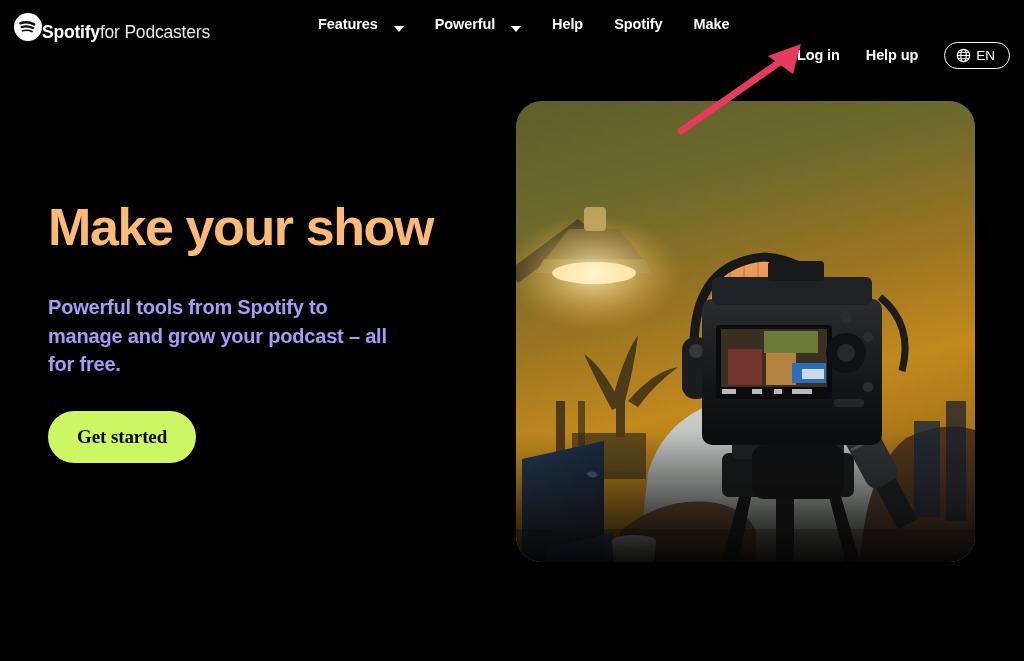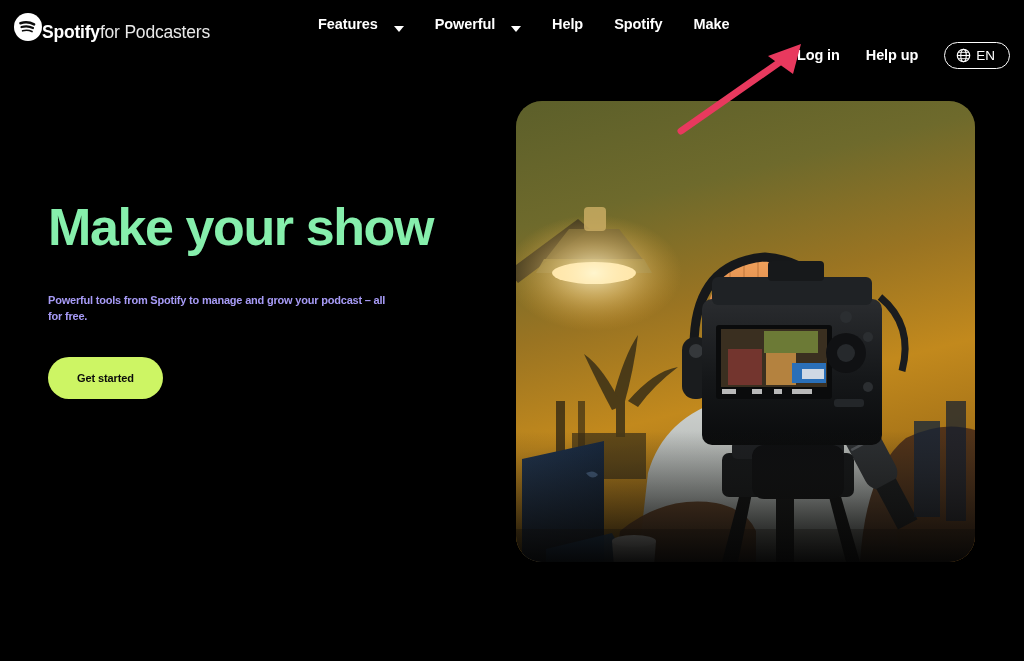--- a/index.html
+++ b/index.html
@@ -54,39 +54,39 @@
     border:1.5px solid #ffffff; border-radius:999px;
     padding:5px 14px 5px 11px;
     color:#ffffff; font-size:13.5px; font-weight:400;
     cursor:pointer; line-height:1;
   }
   .globe { width:15px; height:15px; display:block; }
 
   
   .hero-text { position:absolute; left:48px; top:196px; width:460px; }
   .headline {
-    color:#86efac;
+    color:#fdba74;
     font-size:52px; font-weight:700; line-height:1.22;
     letter-spacing:-1.4px;
   }
   .subhead {
     margin-top:34px;
     color:#A79BF6;
-    font-size:11px; font-weight:700; line-height:1.42;
+    font-size:20px; font-weight:700; line-height:1.42;
     letter-spacing:-0.2px;
     max-width:345px;
   }
   .cta {
     margin-top:32px;
     display:inline-flex; align-items:center; justify-content:center;
     background:#CDF564; color:#0b0b0b;
-    font-size:11px; font-weight:700; letter-spacing:-0.1px;
+    font-size:19px; font-weight:700; letter-spacing:-0.1px;
     border:none; border-radius:999px;
     padding:15px 29px; cursor:pointer;
-    font-family:Liberation Sans, sans-serif;
+    font-family:Liberation Serif, serif;
   }
 
   
   .hero-img {
     position:absolute; left:516px; top:101px;
     width:459px; height:461px;
     border-radius:26px; overflow:hidden;
     background:#2d2a14;
   }
   .hero-img svg { display:block; width:100%; height:100%; }

